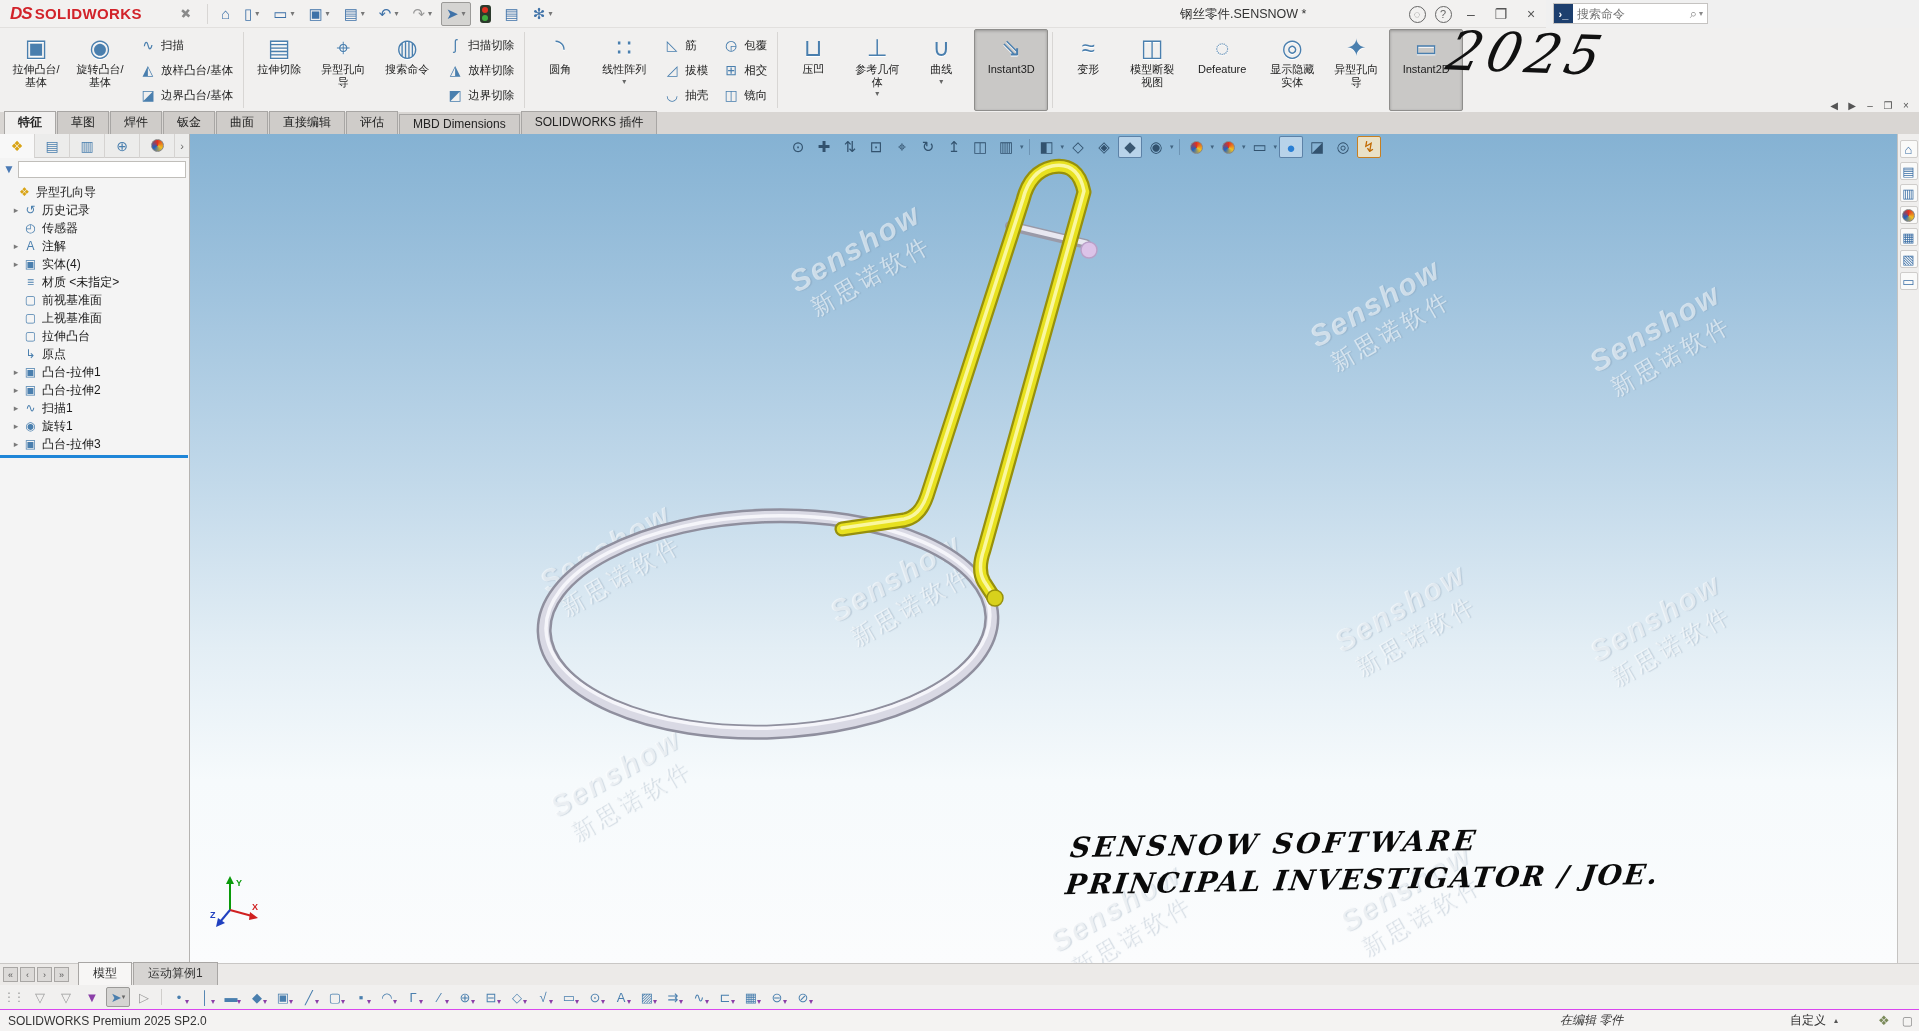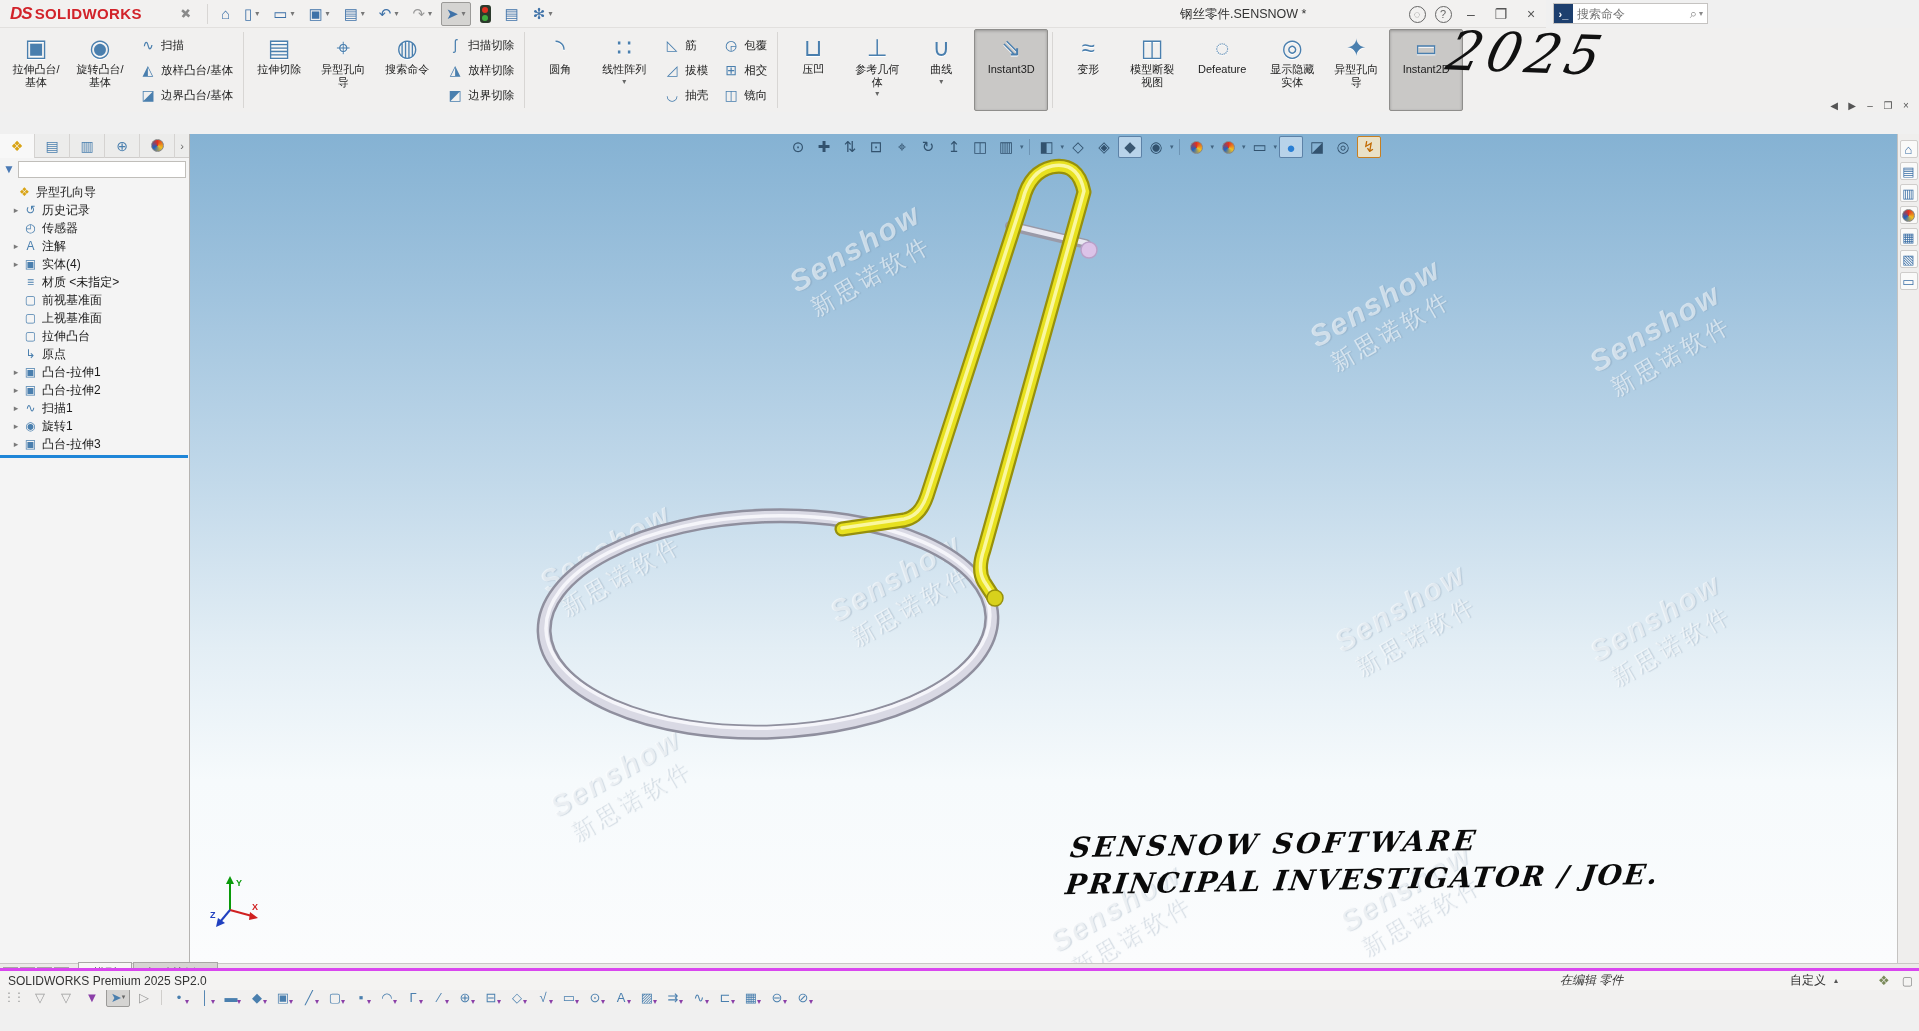--- a/index.html
+++ b/index.html
@@ -139,22 +139,22 @@
   #fb-handle { color:#9a9a9a; font-size:12px; letter-spacing:-2px; margin-right:4px; }
   .ft-icon { position:relative; width:24px; height:20px; display:flex; align-items:center; justify-content:center;
     font-size:13px; color:#4a7fae; margin:0 1px; border:1px solid transparent; border-radius:2px; }
   .ft-icon.gray { color:#9a9a9a; }
   .ft-icon.purple { color:#8b3fa8; }
   .ft-icon.pressed { background:#d5d4d2; border-color:#9b9a98; }
   .ft-funnel { position:absolute; right:1px; bottom:0px; font-size:8px; color:#8b3fa8; }
   .ft-caret { font-size:7px; color:#666; }
 
   
-  #statusbar { position:absolute; left:0; top:968px; width:1919px; height:22px; background:#f4f3f2;
-    border-top:3px solid #d946ef; display:flex; align-items:center; font-size:12px; color:#333; }
+  #statusbar { position:absolute; left:0; top:1009px; width:1919px; height:22px; background:#f4f3f2;
+    border-top:1px solid #d946ef; display:flex; align-items:center; font-size:12px; color:#333; }
   #status-left { margin-left:8px; }
   #status-edit { position:absolute; left:1560px;font-style:italic; }
   #status-custom { position:absolute; left:1790px; display:flex; align-items:center; }
   #status-custom .car { font-size:8px; color:#555; margin-left:8px; }
   #status-tag { position:absolute; left:1878px; color:#7a8a5a; font-size:13px; }
   #status-corner { position:absolute; right:6px; color:#888; font-size:12px; }
 </style>
 </head>
 <body>
 
@@ -361,20 +361,31 @@
         <span class="rb-icon">✦</span>
         <span class="rb-label">异型孔向导</span>
       </div>
       <div class="rb-big pressed wide">
         <span class="rb-icon">▭</span>
         <span class="rb-label">Instant2D</span>
       </div>
     </div>
   <div id="year-note">2025</div>
 
+  <div id="cmd-tabrow">
+      <div class="cmdtab active">特征</div>
+      <div class="cmdtab">草图</div>
+      <div class="cmdtab">焊件</div>
+      <div class="cmdtab">钣金</div>
+      <div class="cmdtab">曲面</div>
+      <div class="cmdtab">直接编辑</div>
+      <div class="cmdtab">评估</div>
+      <div class="cmdtab">MBD Dimensions</div>
+      <div class="cmdtab">SOLIDWORKS 插件</div>
+    </div>
   <div id="doc-controls">
       <div class="doc-ctl">◀</div>
       <div class="doc-ctl">▶</div>
       <div class="doc-ctl">–</div>
       <div class="doc-ctl">❐</div>
       <div class="doc-ctl">×</div>
     </div>
 
   <div id="left-panel">
     <div id="panel-tabs">

